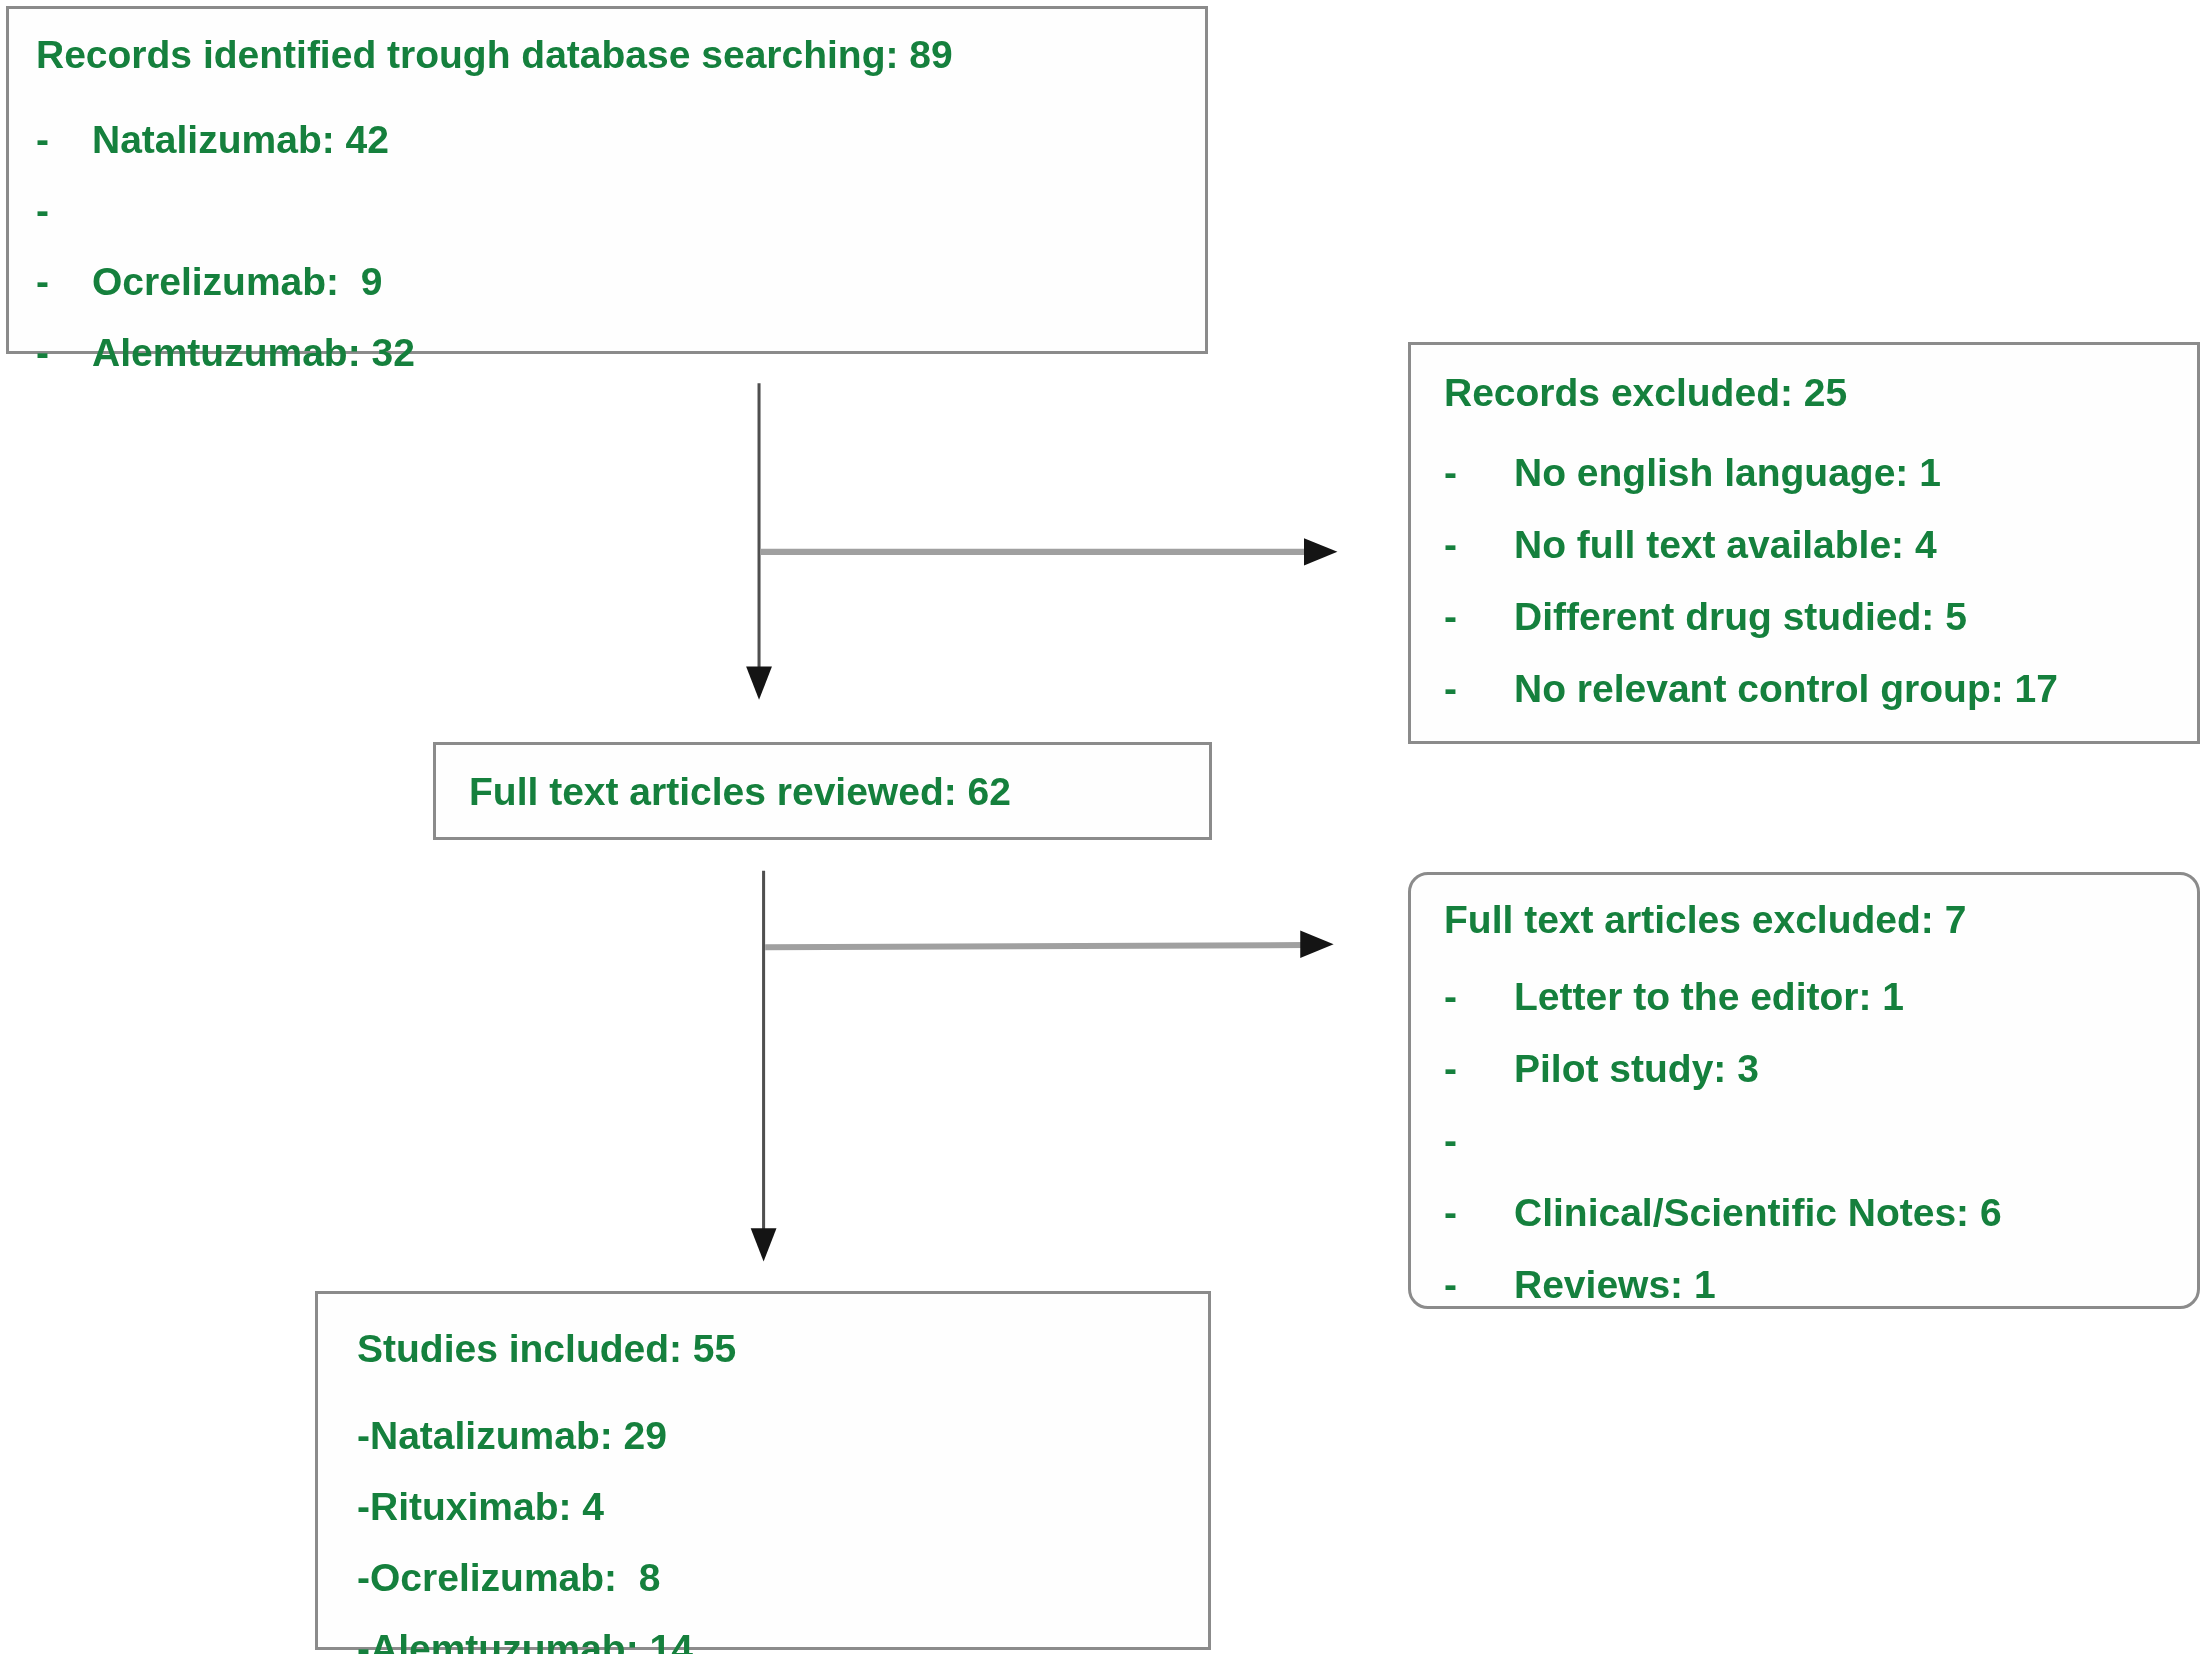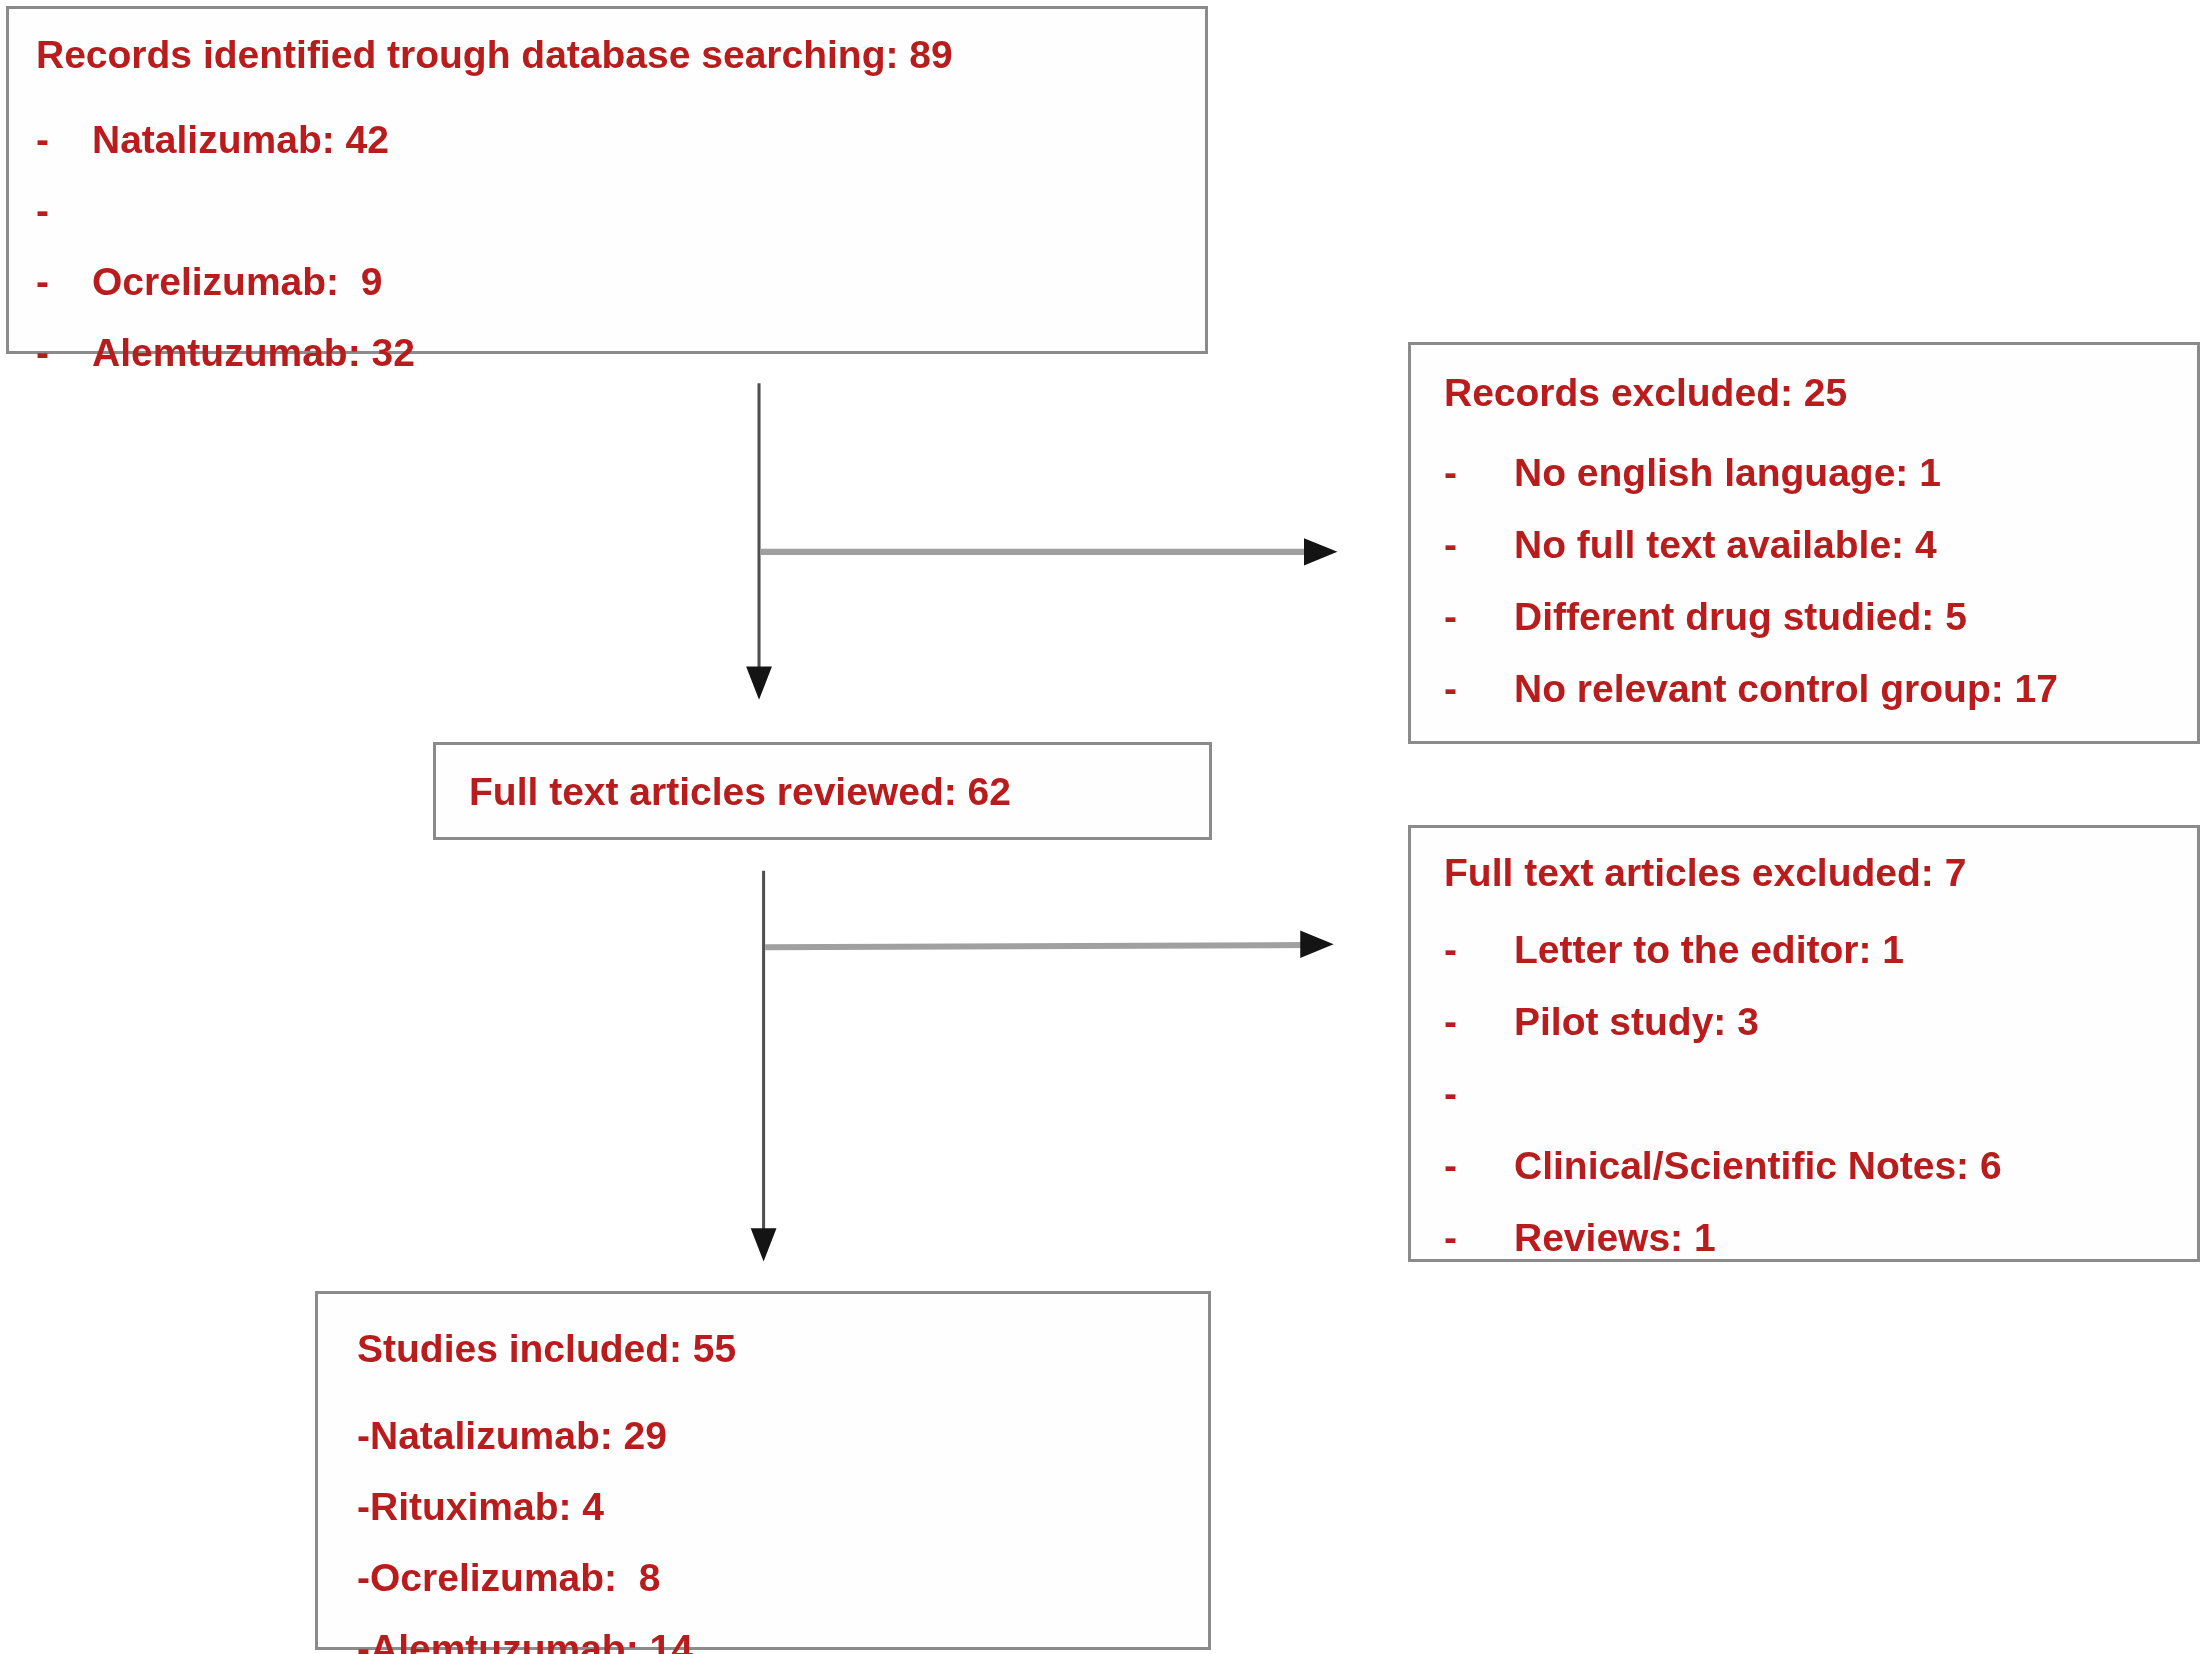--- a/index.html
+++ b/index.html
@@ -2,21 +2,21 @@
 <html style="font-size:12px"><head>
 <meta charset="utf-8">
 <style>
   html, body { margin: 0; padding: 0; background: #ffffff; }
   .canvas {
     position: relative;
     width: 2205px;
     height: 1654px;
     background: #ffffff;
     font-family: "Liberation Sans", sans-serif;
-    color: #b91c1c;
+    color: #15803d;
     overflow: hidden;
   }
   .connectors {
     position: absolute;
     left: 0; top: 0;
     width: 2205px; height: 1654px;
     pointer-events: none;
   }
   .box {
     position: absolute;
@@ -72,23 +72,24 @@
     left: 433px; top: 742px;
     width: 779px; height: 98px;
     padding: 0 0 0 33px;
     display: flex;
     align-items: center;
   }
   .box-reviewed .box-title { line-height: 1; }
 
   
   .box-ft-excluded {
-    left: 1408px; top: 825px;
+    left: 1408px; top: 872px;
     width: 792px; height: 437px;
     padding: 10.6px 13.7px 0 33px;
+    border-radius: 20px;
   }
   .box-ft-excluded ul { margin-top: 7.6px; }
 
   
   .box-included {
     left: 315px; top: 1291px;
     width: 896px; height: 359px;
     padding: 21px 13.7px 0 39px;
   }
   .box-included ul { margin-top: 16.7px; }

